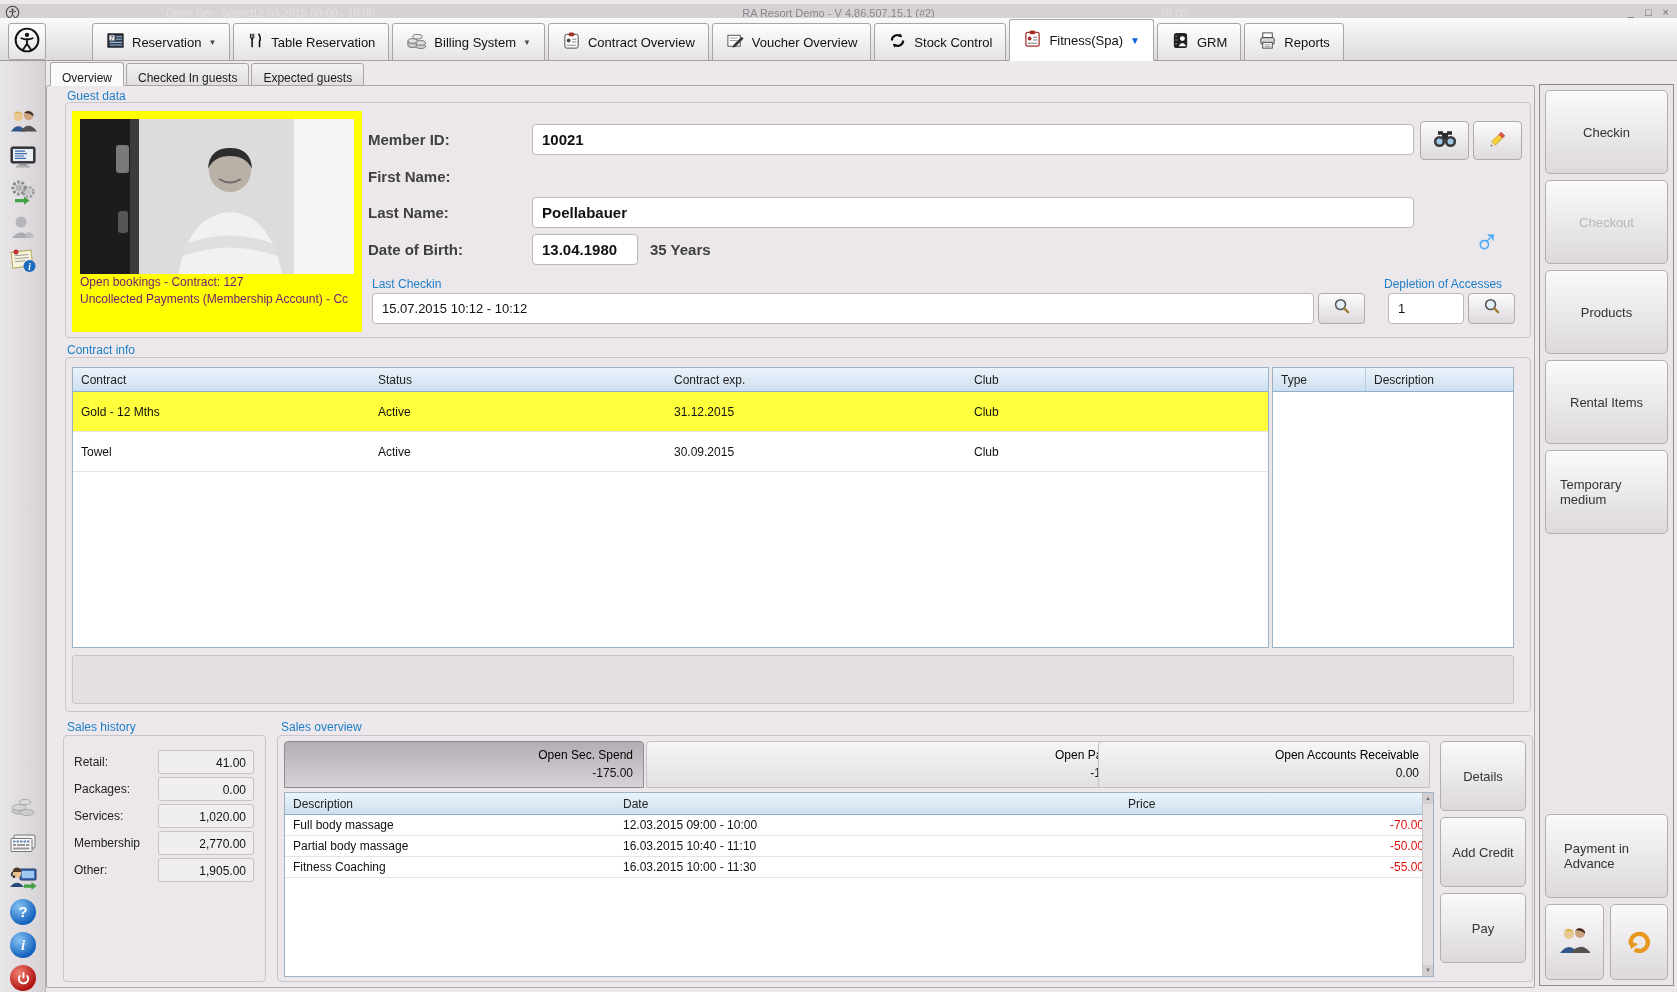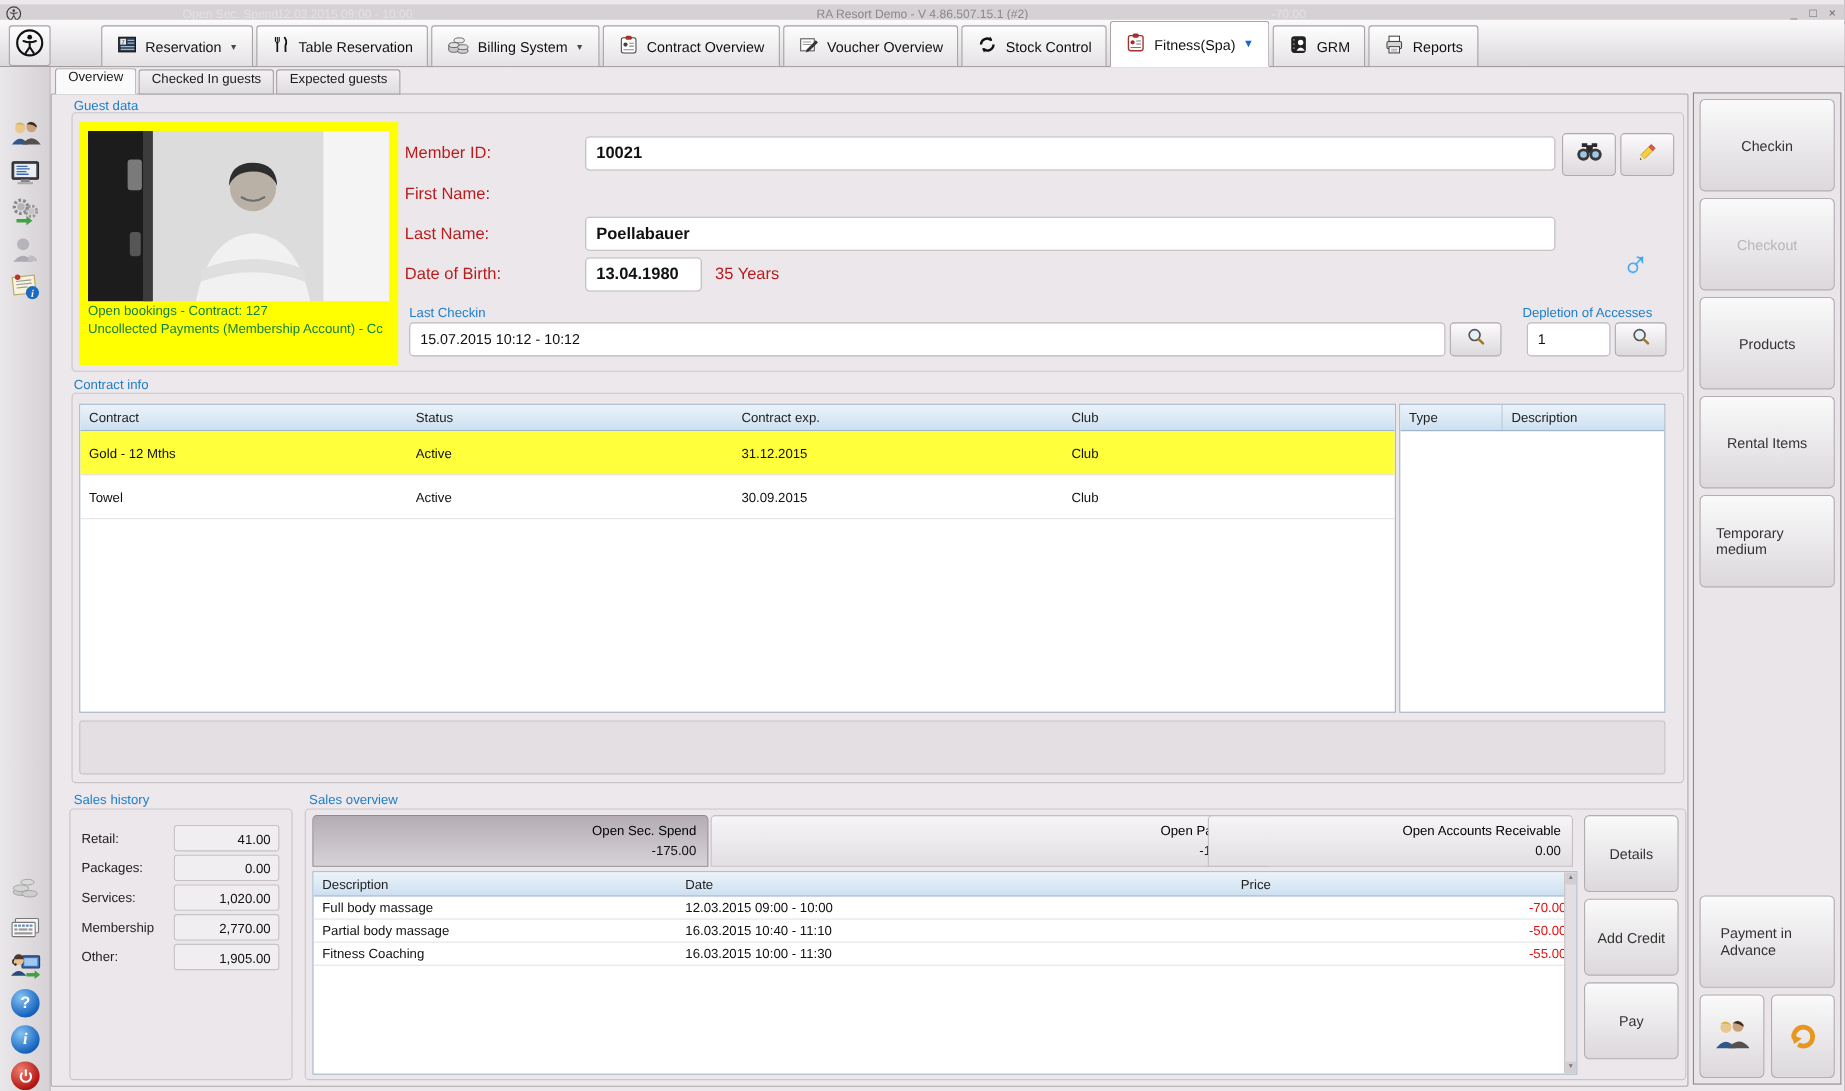--- a/index.html
+++ b/index.html
@@ -27,31 +27,31 @@
 
 
 .sidebar{position:absolute;left:0;top:61px;width:46px;height:931px;background:linear-gradient(90deg,#eae7ea,#d5d1d5);border-right:1px solid #b5b1b5}
 .side-ico{position:absolute;left:8px;width:30px;height:30px;cursor:pointer}
 .orb{width:26px;height:26px;border-radius:50%;color:#fff;font-weight:bold;text-align:center;line-height:26px;font-size:15px}
 .orb.blue{background:radial-gradient(circle at 35% 30%,#86c4f2,#1360bd 72%)}
 .orb.red{background:radial-gradient(circle at 35% 30%,#f08070,#b01212 72%);display:flex;align-items:center;justify-content:center}
 
 
 .subtabs{position:absolute;left:50px;top:62px;display:flex;align-items:flex-end;z-index:6}
-.subtab{height:23px;padding:0 11px;display:flex;align-items:flex-start;font-size:12px;color:#1a1a1a;background:linear-gradient(#f3f1f3,#e0dde0);border:1px solid #a8a4a8;border-radius:3px 3px 0 0;margin-right:2px;cursor:pointer}
+.subtab{height:23px;padding:0 11px;display:flex;align-items:flex-end;font-size:12px;color:#1a1a1a;background:linear-gradient(#f3f1f3,#e0dde0);border:1px solid #a8a4a8;border-radius:3px 3px 0 0;margin-right:2px;cursor:pointer}
 .subtab.active{background:#fbfafb;height:24px;border-bottom:1px solid #fbfafb}
 .main{position:absolute;left:46px;top:85px;width:1489px;height:903px;border:1px solid #aaa6aa;background:#ece8ec;border-radius:2px}
 .seclabel{position:absolute;font-size:12px;color:#1e7ec8;white-space:nowrap}
 .group{position:absolute;background:#ebe7eb;border:1px solid #c9c5c9;border-radius:4px}
 
 
 .photo-box{position:absolute;left:6px;top:8px;width:290px;height:221px;background:#ffff00;padding:8px 8px 2px 8px;cursor:pointer}
 .photo-box svg{display:block;width:274px;height:155px}
-.alert-line{font-size:12px;line-height:17px;color:#15803d;white-space:nowrap;overflow:hidden}
-.flabel{position:absolute;font-size:15px;font-weight:normal;color:#b91c1c;white-space:nowrap}
+.alert-line{font-size:12px;line-height:17px;color:#701a75;white-space:nowrap;overflow:hidden}
+.flabel{position:absolute;font-size:15px;font-weight:bold;color:#404040;white-space:nowrap}
 .tbox{position:absolute;background:#fff;border:1px solid #bbb7bb;border-radius:4px;font-family:inherit;color:#111;padding:0 9px;outline:none}
 .tbox.bold{font-weight:bold;font-size:15px}
 .tbox.plain{font-size:13px}
 .sbtn{position:absolute;display:flex;align-items:center;justify-content:center;background:linear-gradient(#fcfbfc,#ddd9dd);border:1px solid #aeaaae;border-radius:4px;cursor:pointer}
 .gender{position:absolute;font-size:34px;font-weight:bold;color:#42a4f2;text-shadow:0 1px 1px #b8dcf8}
 
 
 .dtable{position:absolute;background:#fff;border:1px solid #9eb2c6;overflow:hidden}
 .thead{display:flex;height:24px;background:linear-gradient(#ebf3fa,#cde0f0);border-bottom:1px solid #93aec9;font-size:12px;color:#222}
 .thead>div{padding:5px 0 0 8px}

